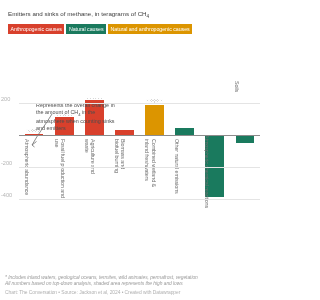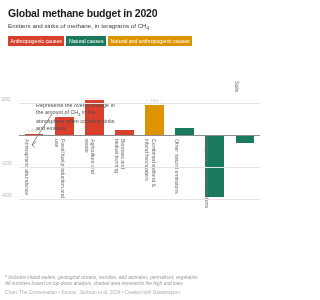--- a/index.html
+++ b/index.html
@@ -96,21 +96,20 @@
     font-size: 4.9px; color: #b0b0b0; margin-top: 2.5px;
     line-height: 6px; letter-spacing: -0.05px;
   }
 </style>
 </head>
 <body>
 
 <div id="page">
 
   <div class="hdr">
-    <div class="title">Global methane budget in 2020</div>
     <div class="subtitle"><span>Emitters and sinks of methane, in teragrams of CH</span><sub>4</sub></div>
     <div class="legend">
       <span class="lgd" style="background: rgb(216, 64, 44);">Anthropogenic causes</span>
       <span class="lgd" style="background: rgb(26, 122, 94);">Natural causes</span>
       <span class="lgd" style="background: rgb(220, 149, 0);">Natural and anthropogenic causes</span>
     </div>
   </div>
 
   <div class="plot">
     <div class="bars">

